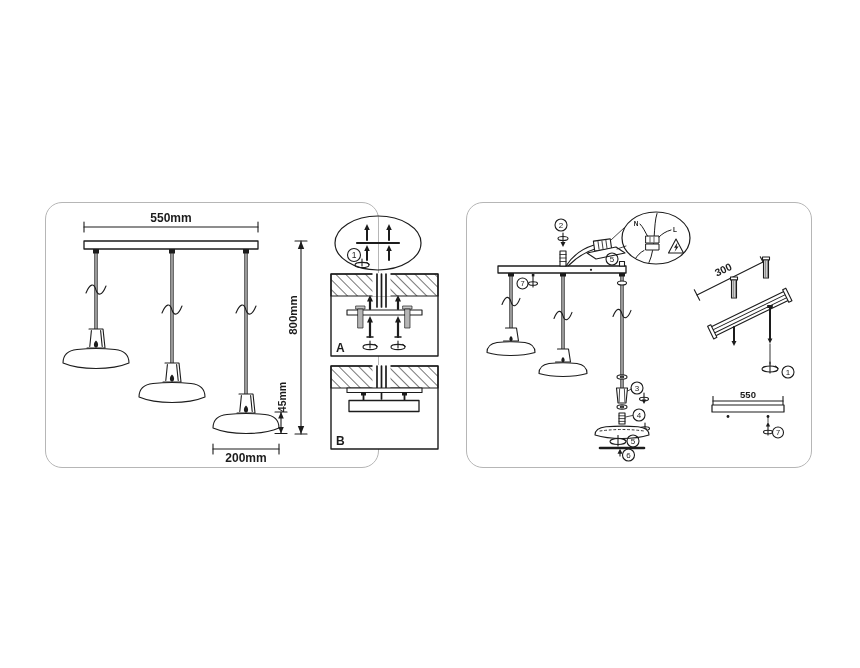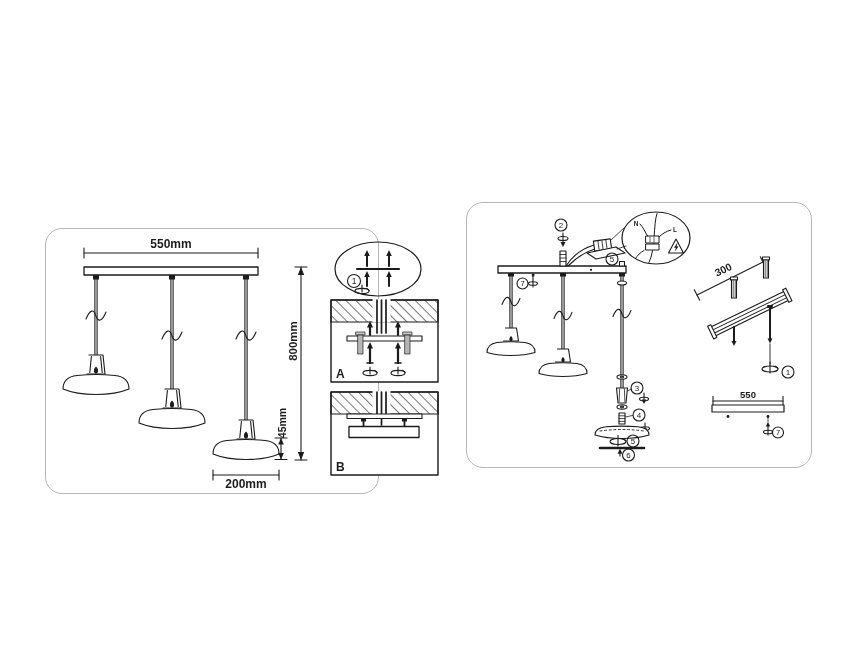--- a/index.html
+++ b/index.html
@@ -4,21 +4,21 @@
 <style>
   html,body{margin:0;padding:0;}
   body{
     width:860px;height:668px;position:relative;background:#ffffff;
     font-family:"Liberation Sans","DejaVu Sans",sans-serif;overflow:hidden;
   }
   .panel{
     position:absolute;top:202px;height:266px;background:#fff;
     border:1.5px solid #b6b6b6;border-radius:17px;box-sizing:border-box;
   }
-  .panel-left{left:45px;width:334px;margin-top:26px;}
+  .panel-left{left:45px;width:334px;}
   .panel-right{left:466px;width:346px;}
   .panel svg{position:absolute;left:0;top:0;display:block;}
   svg text{stroke:none;fill:#1c1c1c;}
   .t{font-weight:bold;}
   .co{font-weight:normal;}
 </style>
 </head>
 <body>
 
 <div class="sheet">

